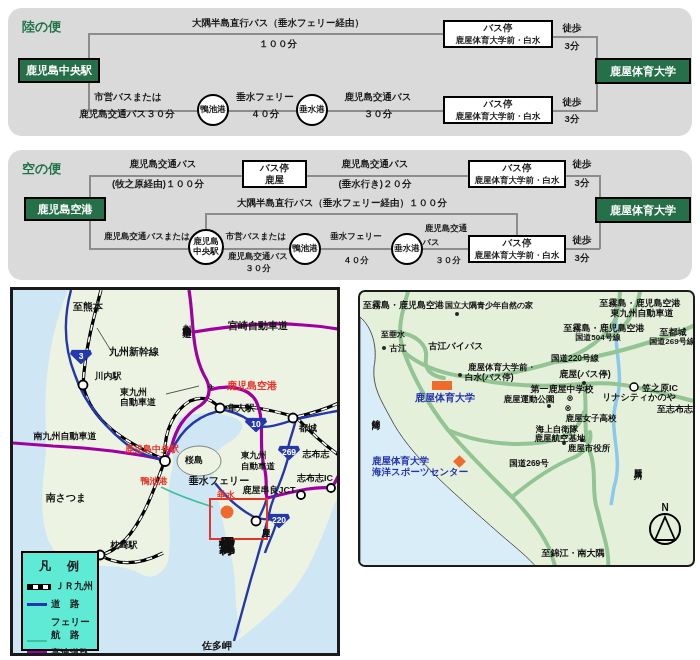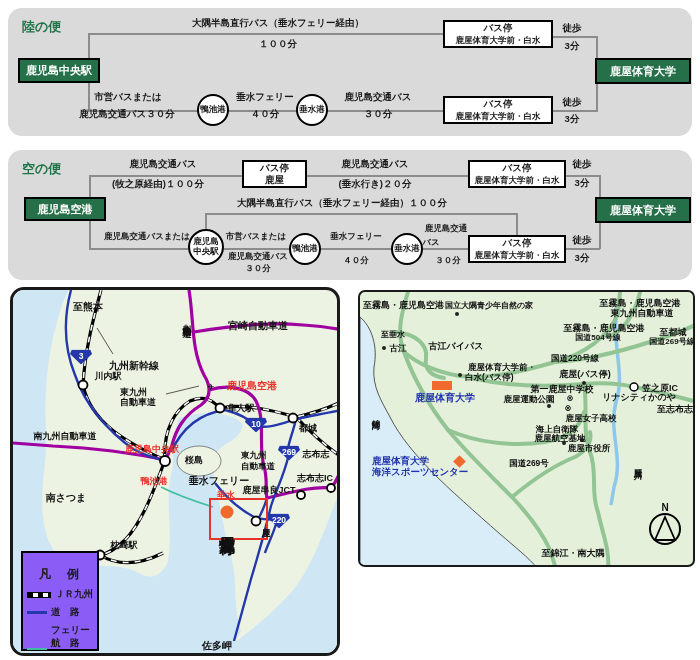--- a/index.html
+++ b/index.html
@@ -10,33 +10,33 @@
   .line{position:absolute;background:#8c8c8c;}
   .gbox{position:absolute;background:#267049;border:2px solid #000;color:#fff;font-weight:bold;
         font-size:11px;display:flex;align-items:center;justify-content:center;white-space:nowrap;box-sizing:border-box;}
   .wbox{position:absolute;background:#fff;border:2.5px solid #000;display:flex;flex-direction:column;
         align-items:center;justify-content:center;font-weight:bold;line-height:1.3;box-sizing:border-box;}
   .wbox .b1{font-size:9.5px;} .wbox .b2{font-size:8.5px;white-space:nowrap;}
   .circ{position:absolute;background:#fff;border:2px solid #000;border-radius:50%;display:flex;
         flex-direction:column;align-items:center;justify-content:center;font-weight:bold;font-size:8.5px;
         text-align:center;line-height:1.15;box-sizing:border-box;white-space:nowrap;}
   .dlbl{position:absolute;font-weight:bold;font-size:9.5px;white-space:nowrap;transform:translateX(-50%);}
-  .mapbox{position:absolute;border:3px solid #1a1a1a;border-radius:14px;overflow:hidden;box-sizing:border-box;}
+  .mapbox{position:absolute;border:3px solid #1a1a1a;border-radius:0;overflow:hidden;box-sizing:border-box;}
   .mapbox svg{position:absolute;left:0;top:0;}
   .ml{position:absolute;font-weight:bold;font-size:9px;white-space:nowrap;transform:translate(-50%,-50%);
       color:#111;line-height:1;}
   .mll{position:absolute;font-weight:bold;font-size:9px;white-space:nowrap;color:#111;line-height:1;}
   .mlv{position:absolute;font-weight:bold;font-size:9px;writing-mode:vertical-rl;text-orientation:upright;
        color:#111;line-height:1;letter-spacing:1px;}
   .s8{font-size:8px;} .s85{font-size:8.5px;} .s10{font-size:10px;} .s16{font-size:16px;letter-spacing:0;}
   .red{color:#e8332a;} .blu{color:#2433b0;}
   .shield{position:absolute;background:#2438ac;color:#fff;font-weight:bold;font-size:8.5px;width:22px;height:15px;
           display:flex;align-items:flex-start;justify-content:center;transform:translate(-50%,-50%);
           clip-path:polygon(8% 0,92% 0,100% 30%,50% 100%,0 30%);padding-top:1px;box-sizing:border-box;}
-  .legend{position:absolute;background:#8b5cf6;border:2px solid #000;box-sizing:border-box;padding:13px 4px;}
+  .legend{position:absolute;background:#5eead4;border:2px solid #000;box-sizing:border-box;padding:5px 4px;}
   .legend .ttl{font-weight:bold;font-size:12px;text-align:center;letter-spacing:2px;}
   .lrow{display:flex;align-items:center;gap:4px;margin-top:5px;font-weight:bold;font-size:9.5px;white-space:nowrap;}
   .sym{flex:0 0 auto;}
   .sym-jr{width:22px;height:4px;border:1px solid #000;
           background:repeating-linear-gradient(90deg,#000 0 5px,#fff 5px 10px);}
   .sym-road{width:20px;height:3px;background:#2438ac;}
   .sym-ferry{width:20px;height:2px;background:#3fbf9f;}
   .sym-exp{width:20px;height:5px;background:#a100a1;}
 </style>
 </head>
@@ -181,21 +181,21 @@
         <circle cx="152" cy="171" r="5"></circle>
         <circle cx="207" cy="118" r="4.5"></circle>
       <circle cx="280" cy="128" r="4.5"></circle>
         <circle cx="87" cy="265" r="4.5"></circle>
         <circle cx="243" cy="231" r="4.5"></circle>
       <circle cx="288" cy="205" r="4"></circle>
         <circle cx="318" cy="198" r="4"></circle>
     </g>
   </svg>
   <div class="ml s10" style="left:75px;top:17px;">至熊本</div>
-  <div class="ml s10" style="left:121px;top:76px;text-align:center;">九州新幹線</div>
+  <div class="ml s10" style="left:121px;top:62px;text-align:center;">九州新幹線</div>
   <div class="ml" style="left:95px;top:86px;">川内駅</div>
   <div class="shield" style="left:68px;top:67px;">3</div>
   <div class="mlv" style="left:169px;top:27px;">九州自動車道</div>
   <div class="ml s10" style="left:245px;top:36px;">宮崎自動車道</div>
   <div class="ml s10 red" style="left:239px;top:96px;">鹿児島空港</div>
   <div class="ml" style="left:198px;top:97px;">✈</div>
   <div class="ml" style="left:228px;top:118px;text-align:center;">隼人駅</div>
   <div class="ml" style="left:301px;top:100px;margin-left:48px;">至宮崎</div>
   <div class="ml" style="left:295px;top:138px;">都城</div>
   <div class="shield" style="left:243px;top:135px;">10</div>

